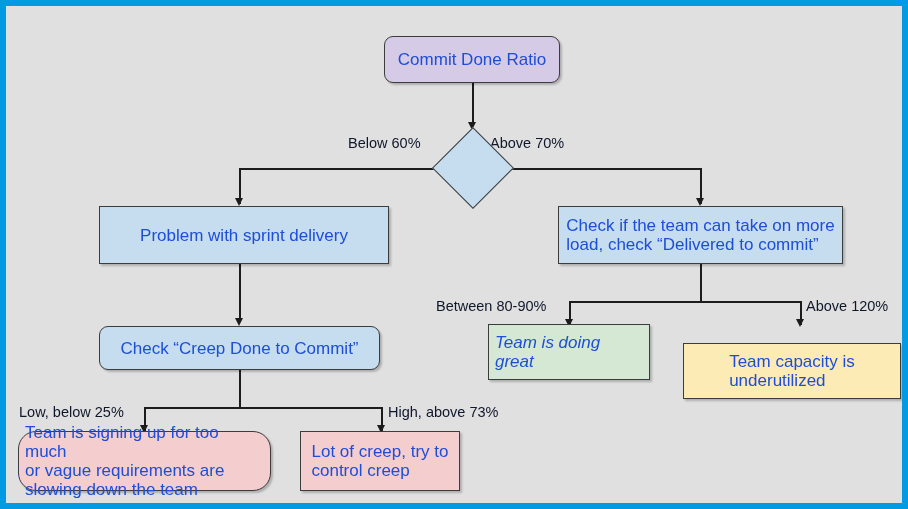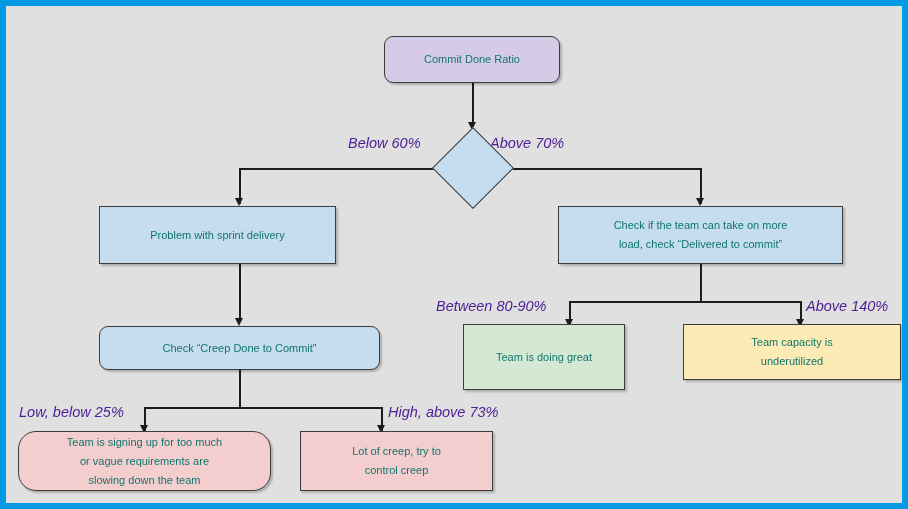--- a/index.html
+++ b/index.html
@@ -17,33 +17,33 @@
     overflow: hidden;
     font-family: "Liberation Sans", sans-serif;
   }
   .node {
     position: absolute;
     box-sizing: border-box;
     border: 1.6px solid #3c3c3c;
     display: flex;
     align-items: center;
     justify-content: center;
-    text-align: center;
-    color: #0f766e;
-    font-size: 11px;
+    text-align: left;
+    color: #1d4ed8;
+    font-size: 17px;
     line-height: 19px;
     box-shadow: 2px 2px 2px rgba(0,0,0,0.22);
     white-space: pre-line;
     padding: 2px 6px;
   }
   .node.rounded { border-radius: 9px; }
   .node.purple  { background: #d6cbe7; }
   .node.blue    { background: #c6dcef; }
   .node.green   { background: #d5e8d4; }
-  .node.yellow  { background: #fcebb4; }
+  .node.yellow  { background: #fcebb4; margin-top: 19px; }
   .node.pink    { background: #f4cdce; }
 
   .diamond {
     position: absolute;
     box-sizing: border-box;
     background: #c6dcef;
     border: 1.6px solid #3c3c3c;
     transform: rotate(45deg);
   }
 
@@ -60,23 +60,22 @@
     height: 0;
     border-left: 4.5px solid transparent;
     border-right: 4.5px solid transparent;
     border-top: 8px solid #1c1c1c;
   }
 
   .elabel {
     position: absolute;
     font-size: 14.5px;
     line-height: 17px;
-    color: #4c1d95;
+    color: #0f172a;
     white-space: nowrap;
-    font-style: italic;
   }
 </style>
 </head>
 <body>
 
 <div id="canvas">
 
   <div class="edge v" style="left:466px; top:76px; height:42px;"></div>
   <div class="arrow" style="left:462px; top:116px;"></div>
 
@@ -101,40 +100,40 @@
   <div class="edge v" style="left:233px; top:364px; height:38px;"></div>
   <div class="edge h" style="left:138px; top:401px; width:238px;"></div>
   <div class="edge v" style="left:138px; top:401px; height:24px;"></div>
   <div class="arrow" style="left:134px; top:419px;"></div>
   <div class="edge v" style="left:375px; top:401px; height:24px;"></div>
   <div class="arrow" style="left:371px; top:419px;"></div>
 
   <div class="elabel" style="left:342px; top:129px;">Below 60%</div>
   <div class="elabel" style="left:484px; top:129px;">Above 70%</div>
   <div class="elabel" style="left:430px; top:292px;">Between 80-90%</div>
-  <div class="elabel" style="left:800px; top:292px;">Above 140%</div>
+  <div class="elabel" style="left:800px; top:292px;">Above 120%</div>
   <div class="elabel" style="left:13px; top:398px;">Low, below 25%</div>
   <div class="elabel" style="left:382px; top:398px;">High, above 73%</div>
 
   <div class="node purple rounded" style="left:378px; top:30px; width:176px; height:47px;">Commit Done Ratio</div>
 
   <div class="diamond" style="left:438px; top:133px; width:58px; height:58px;"></div>
 
-  <div class="node blue" style="left:93px; top:200px; width:237px; height:58px;">Problem with sprint delivery</div>
+  <div class="node blue" style="left:93px; top:200px; width:290px; height:58px;">Problem with sprint delivery</div>
 
   <div class="node blue rounded" style="left:93px; top:320px; width:281px; height:44px;">Check “Creep Done to Commit”</div>
 
   <div class="node blue" style="left:552px; top:200px; width:285px; height:58px;">Check if the team can take on more
 load, check “Delivered to commit”</div>
 
-  <div class="node green" style="left:457px; top:318px; width:162px; height:66px;">Team is doing great</div>
+  <div class="node green" style="left:482px; top:318px; width:162px; height:56px;font-style:italic;">Team is doing great</div>
 
   <div class="node yellow" style="left:677px; top:318px; width:218px; height:56px;">Team capacity is
 underutilized</div>
 
   <div class="node pink" style="left:12px; top:425px; width:253px; height:60px;border-radius:18px;">Team is signing up for too much
 or vague requirements are
 slowing down the team</div>
 
-  <div class="node pink" style="left:294px; top:425px; width:193px; height:60px;">Lot of creep, try to
+  <div class="node pink" style="left:294px; top:425px; width:160px; height:60px;">Lot of creep, try to
 control creep</div>
 
 </div>
 
 </body></html>

